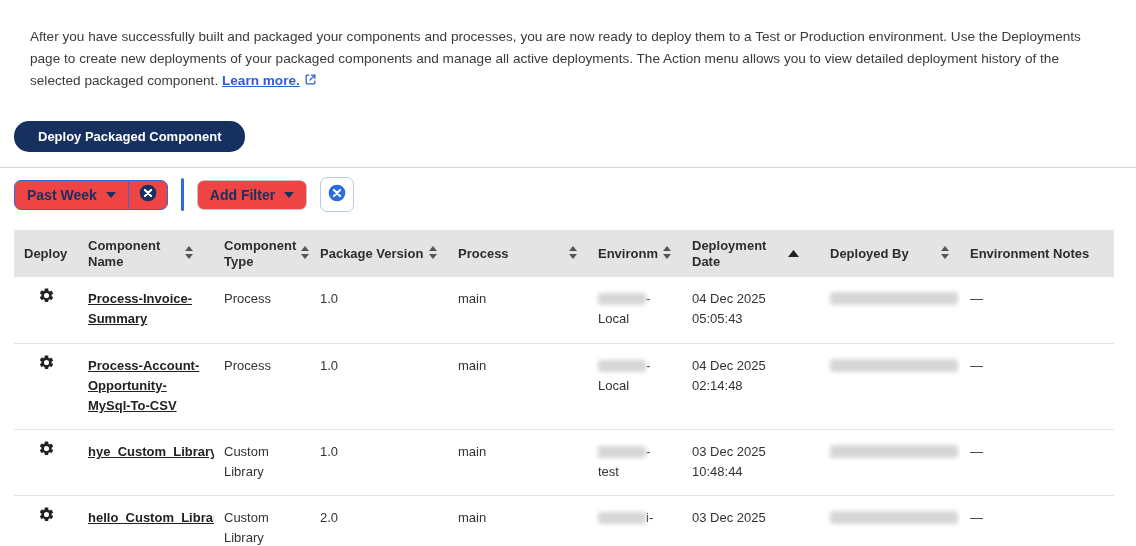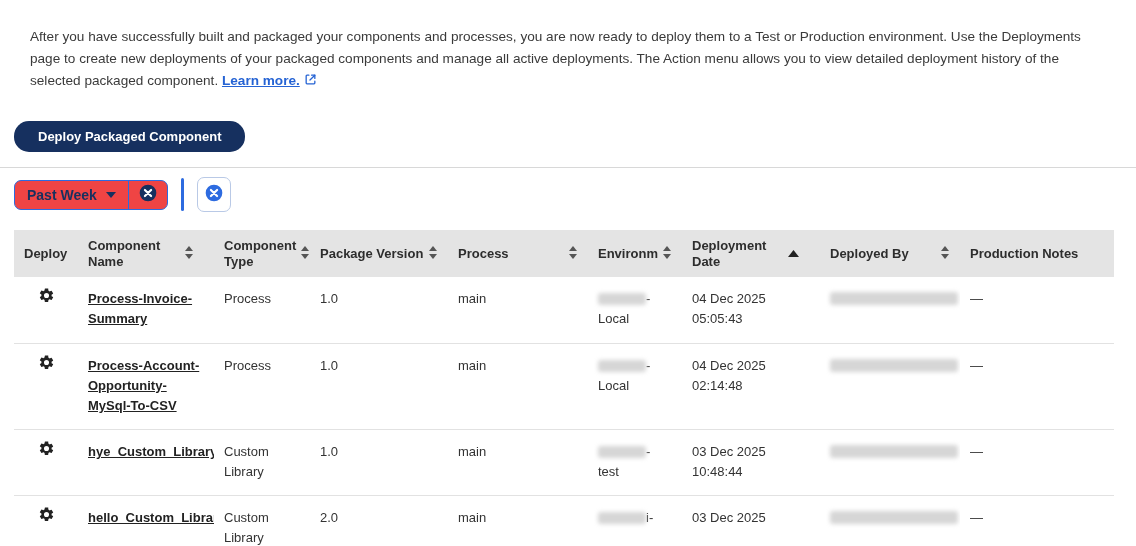--- a/index.html
+++ b/index.html
@@ -130,20 +130,26 @@
       <button class="pill-clear">
         <span><svg width="20" height="20" viewBox="0 0 24 24">
               <circle cx="12" cy="12" r="10" fill="#16305f"></circle>
               <path d="M8.3 8.3l7.4 7.4M15.7 8.3l-7.4 7.4" stroke="#fff" stroke-width="2.6" stroke-linecap="round"></path>
             </svg></span>
       </button>
     </div>
 
     <div class="vdivider"></div>
 
+    <div class="pill pill-add">
+      <button class="pill-label">
+        <span>Add Filter</span>
+        <span class="caret"></span>
+      </button>
+    </div>
 
     <button class="clear-btn">
       <span><svg width="20" height="20" viewBox="0 0 24 24">
             <circle cx="12" cy="12" r="10" fill="#2d6be0"></circle>
             <path d="M8.3 8.3l7.4 7.4M15.7 8.3l-7.4 7.4" stroke="#fff" stroke-width="2.6" stroke-linecap="round"></path>
           </svg></span>
     </button>
 
   </div>
 
@@ -223,21 +229,21 @@
           <div class="th-inner">
               <span class="th-label">Deployed By</span>
           <span class="sort-icon"><svg width="10" height="15" viewBox="0 0 10 15" fill="#555">
                   <path d="M5 1l4 5H1z"></path>
                   <path d="M5 14L1 9h8z"></path>
                 </svg></span>
             </div>
         </th>
         <th>
           <div class="th-inner">
-              <span class="th-label">Production Notes</span>
+              <span class="th-label">Environment Notes</span>
             </div>
         </th>
       </tr>
     </thead>
     <tbody>
 
       <tr>
         <td class="actions-cell"><button class="gear-btn"><svg width="17" height="17" viewBox="0 0 24 24" fill="#222">
                 <path d="M19.14 12.94a7.07 7.07 0 0 0 .06-.94 7.07 7.07 0 0 0-.06-.94l2.03-1.58a.5.5 0 0 0 .12-.64l-1.92-3.32a.5.5 0 0 0-.61-.22l-2.39 1a7.3 7.3 0 0 0-1.62-.94l-.36-2.54A.5.5 0 0 0 13.9 2h-3.8a.5.5 0 0 0-.49.42l-.36 2.54a7.3 7.3 0 0 0-1.62.94l-2.39-1a.5.5 0 0 0-.61.22L2.71 8.44a.5.5 0 0 0 .12.64l2.03 1.58a7.07 7.07 0 0 0 0 1.88l-2.03 1.58a.5.5 0 0 0-.12.64l1.92 3.32a.5.5 0 0 0 .61.22l2.39-1a7.3 7.3 0 0 0 1.62.94l.36 2.54a.5.5 0 0 0 .49.42h3.8a.5.5 0 0 0 .49-.42l.36-2.54a7.3 7.3 0 0 0 1.62-.94l2.39 1a.5.5 0 0 0 .61-.22l1.92-3.32a.5.5 0 0 0-.12-.64zM12 15.6A3.6 3.6 0 1 1 15.6 12 3.6 3.6 0 0 1 12 15.6z"></path>
               </svg></button></td>

